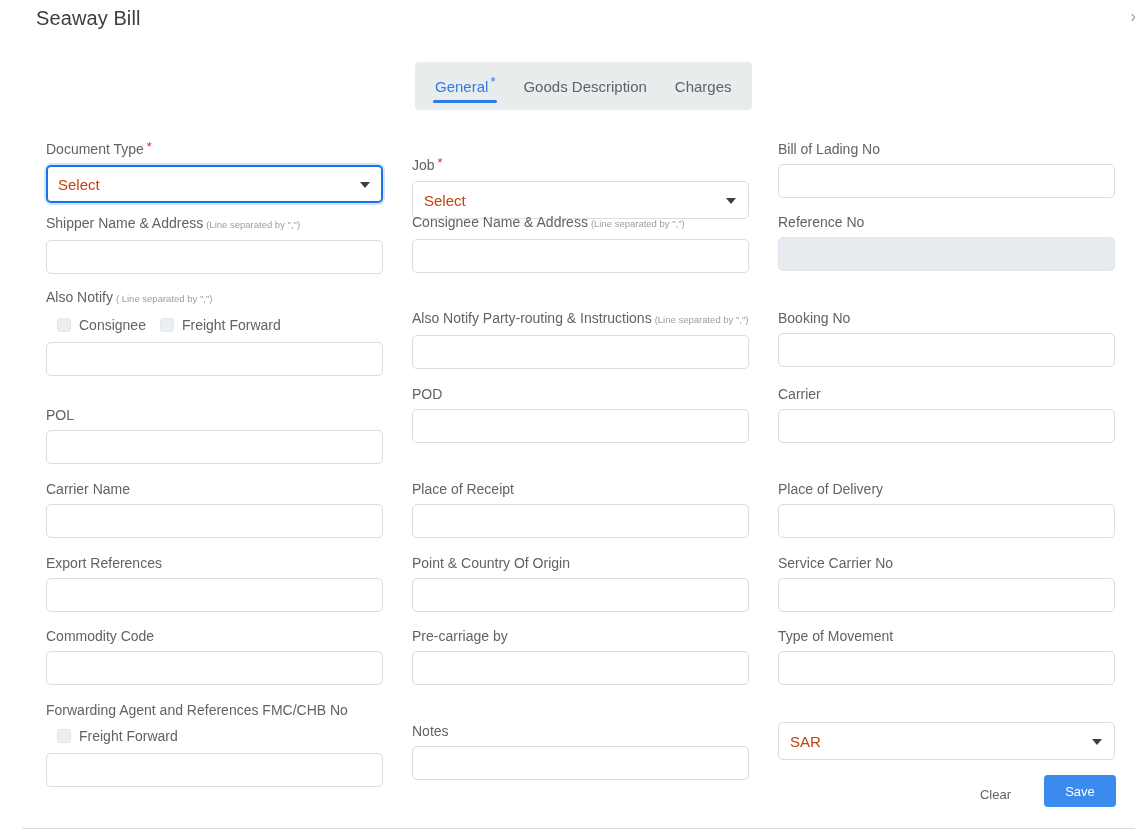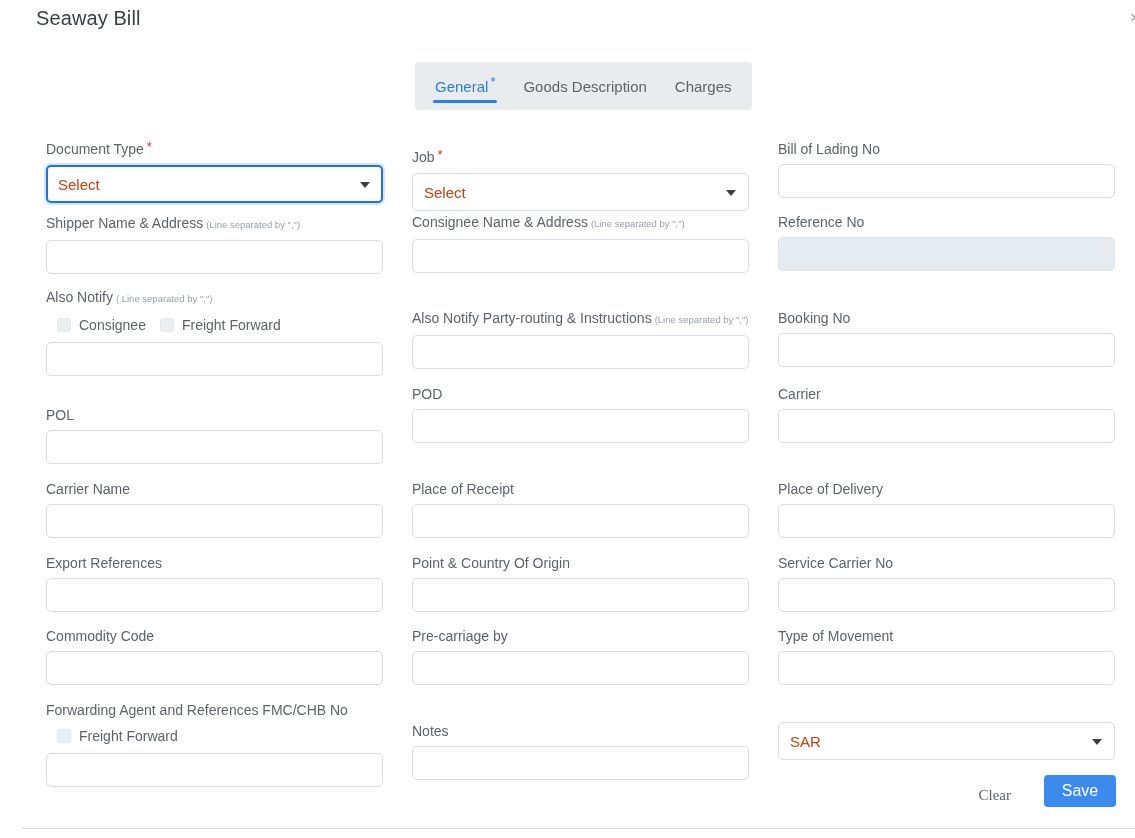--- a/index.html
+++ b/index.html
@@ -280,39 +280,39 @@
     bottom: 18px;
     width: 1117px;
     height: 52px;
   }
   .btn-clear {
     position: absolute;
     right: 122px;
     top: 12px;
     height: 30px;
     line-height: 30px;
-    font-size: 15px;
+    font-size: 13px;
     color: #5f6368;
     background: none;
     border: none;
     cursor: pointer;
     padding: 0 6px;
-    font-family: Liberation Serif, serif;
+    font-family: Liberation Sans, sans-serif;
   }
   .btn-save {
     position: absolute;
     right: 23px;
     top: 7px;
     width: 72px;
     height: 32px;
     background: #3b8bef;
     color: #ffffff;
     border: none;
     border-radius: 4px;
-    font-size: 16px;
+    font-size: 13px;
     cursor: pointer;
     font-family: "Liberation Sans", sans-serif;
     text-align: center;
   }
 
   .bg-strip {
     position: absolute;
     left: 0;
     bottom: 0;
     width: 1135px;
@@ -413,21 +413,21 @@
               <span class="cbox"></span>
               <span class="cb-label">Freight Forward</span>
             </div>
             <input class="input" type="text" value="" style="">
           </div>
 
         </div>
 
         <div class="col col-2">
 
-          <div class="field" style="top:8px;">
+          <div class="field" style="top:16px;">
             <div class="label"><span>Job</span><span class="req">*</span></div>
             <div class="select-wrap">
               <div class="select">
                 <span>Select</span>
               </div>
               <span class="caret"></span>
             </div>
           </div>
 
           <div class="field" style="top:73px;">

